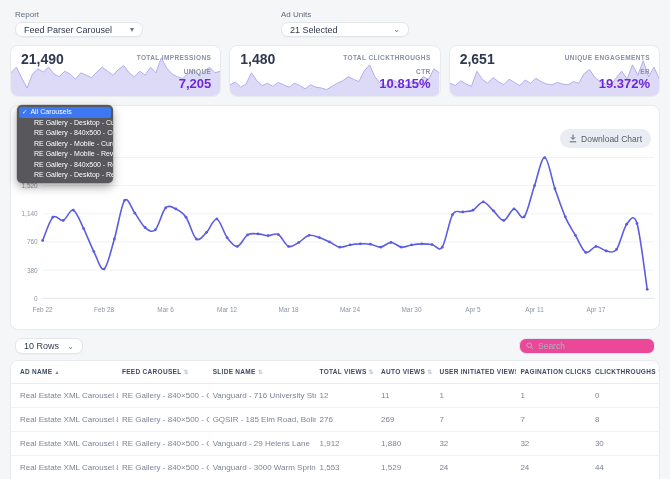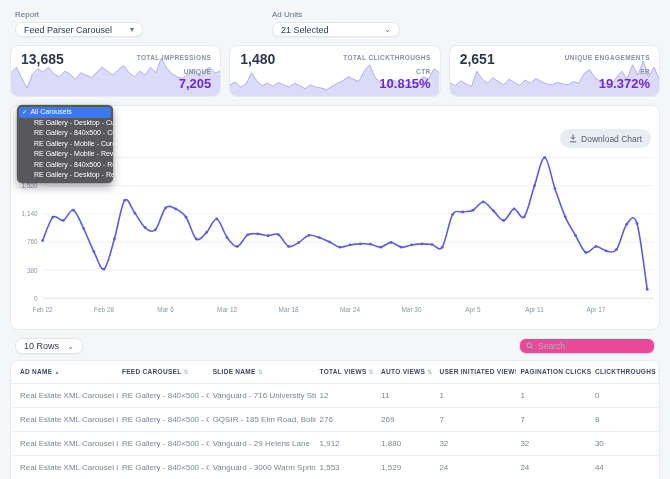--- a/index.html
+++ b/index.html
@@ -5,21 +5,21 @@
   * { margin:0; padding:0; box-sizing:border-box; }
   html,body { width:670px; height:479px; }
   body {
     font-family:"Liberation Sans", sans-serif;
     background:#f5f6f8;
     position:relative;
     overflow:hidden;
     color:#2e3950;
   }
   
-  .filterbar { display:flex; gap:4px; padding:10px 0 0 15px; }
+  .filterbar { display:flex; gap:13px; padding:10px 0 0 15px; }
   .filter label { display:block; font-size:8px; color:#5f6b7c; margin-bottom:3px; }
   .selbox {
     background:#fff; border:1px solid #e2e6ea; border-radius:7px;
     height:15px; display:flex; align-items:center; justify-content:space-between;
     padding:0 8px; font-size:9px; color:#2e3950; cursor:pointer;
     box-shadow:0 1px 1px rgba(30,40,60,.03);
   }
   .selbox .chev { color:#6b7585; font-size:8px; margin-left:8px; }
   .w-report { width:128px;align-items:center; }
   .w-adunits { width:128px; }
@@ -113,21 +113,21 @@
     </div>
   </div>
 </div>
 
 <div class="kpirow">
   <div class="kpicard">
     <svg class="spark" viewBox="0 0 100 40" preserveAspectRatio="none">
         <path d="M0,40 L0.00,16.80 L2.56,11.20 L5.13,22.00 L7.69,32.00 L10.26,18.00 L12.82,12.80 L15.38,16.00 L17.95,11.20 L20.51,18.00 L23.08,20.80 L25.64,15.20 L28.21,18.00 L30.77,23.20 L33.33,16.80 L35.90,19.20 L38.46,21.60 L41.03,16.00 L43.59,11.20 L46.15,15.20 L48.72,19.20 L51.28,13.60 L53.85,9.60 L56.41,16.80 L58.97,20.80 L61.54,15.20 L64.10,19.20 L66.67,11.20 L69.23,16.80 L71.79,2.00 L74.36,12.00 L76.92,18.00 L79.49,20.80 L82.05,22.40 L84.62,17.60 L87.18,13.60 L89.74,19.20 L92.31,15.20 L94.87,11.20 L97.44,16.80 L100.00,15.20 L100,40 Z" fill="#dcdaf7"></path>
         <polyline points="0.00,16.80 2.56,11.20 5.13,22.00 7.69,32.00 10.26,18.00 12.82,12.80 15.38,16.00 17.95,11.20 20.51,18.00 23.08,20.80 25.64,15.20 28.21,18.00 30.77,23.20 33.33,16.80 35.90,19.20 38.46,21.60 41.03,16.00 43.59,11.20 46.15,15.20 48.72,19.20 51.28,13.60 53.85,9.60 56.41,16.80 58.97,20.80 61.54,15.20 64.10,19.20 66.67,11.20 69.23,16.80 71.79,2.00 74.36,12.00 76.92,18.00 79.49,20.80 82.05,22.40 84.62,17.60 87.18,13.60 89.74,19.20 92.31,15.20 94.87,11.20 97.44,16.80 100.00,15.20" fill="none" stroke="#b3aeee" stroke-width="1" vector-effect="non-scaling-stroke" style="vector-effect: non-scaling-stroke;"></polyline>
       </svg>
-    <div class="kpi-num">13,685</div>
+    <div class="kpi-num">21,490</div>
     <div class="kpi-label">TOTAL IMPRESSIONS</div>
     <div class="kpi-sublabel">UNIQUE</div>
     <div class="kpi-subvalue">7,205</div>
   </div>
   <div class="kpicard">
     <svg class="spark" viewBox="0 0 100 40" preserveAspectRatio="none">
         <path d="M0,40 L0.00,28.80 L2.56,26.00 L5.13,31.20 L7.69,28.00 L10.26,16.80 L12.82,24.80 L15.38,29.60 L17.95,27.20 L20.51,30.40 L23.08,26.40 L25.64,28.80 L28.21,31.20 L30.77,27.20 L33.33,29.60 L35.90,32.80 L38.46,28.80 L41.03,31.20 L43.59,32.00 L46.15,33.60 L48.72,30.40 L51.28,27.20 L53.85,24.80 L56.41,20.80 L58.97,23.20 L61.54,25.60 L64.10,15.20 L66.67,8.80 L69.23,20.80 L71.79,27.20 L74.36,29.60 L76.92,23.20 L79.49,25.60 L82.05,31.20 L84.62,28.80 L87.18,24.80 L89.74,27.20 L92.31,20.80 L94.87,23.20 L97.44,12.80 L100.00,16.80 L100,40 Z" fill="#dcdaf7"></path>
         <polyline points="0.00,28.80 2.56,26.00 5.13,31.20 7.69,28.00 10.26,16.80 12.82,24.80 15.38,29.60 17.95,27.20 20.51,30.40 23.08,26.40 25.64,28.80 28.21,31.20 30.77,27.20 33.33,29.60 35.90,32.80 38.46,28.80 41.03,31.20 43.59,32.00 46.15,33.60 48.72,30.40 51.28,27.20 53.85,24.80 56.41,20.80 58.97,23.20 61.54,25.60 64.10,15.20 66.67,8.80 69.23,20.80 71.79,27.20 74.36,29.60 76.92,23.20 79.49,25.60 82.05,31.20 84.62,28.80 87.18,24.80 89.74,27.20 92.31,20.80 94.87,23.20 97.44,12.80 100.00,16.80" fill="none" stroke="#b3aeee" stroke-width="1" vector-effect="non-scaling-stroke" style="vector-effect: non-scaling-stroke;"></polyline>
       </svg>
     <div class="kpi-num">1,480</div>

